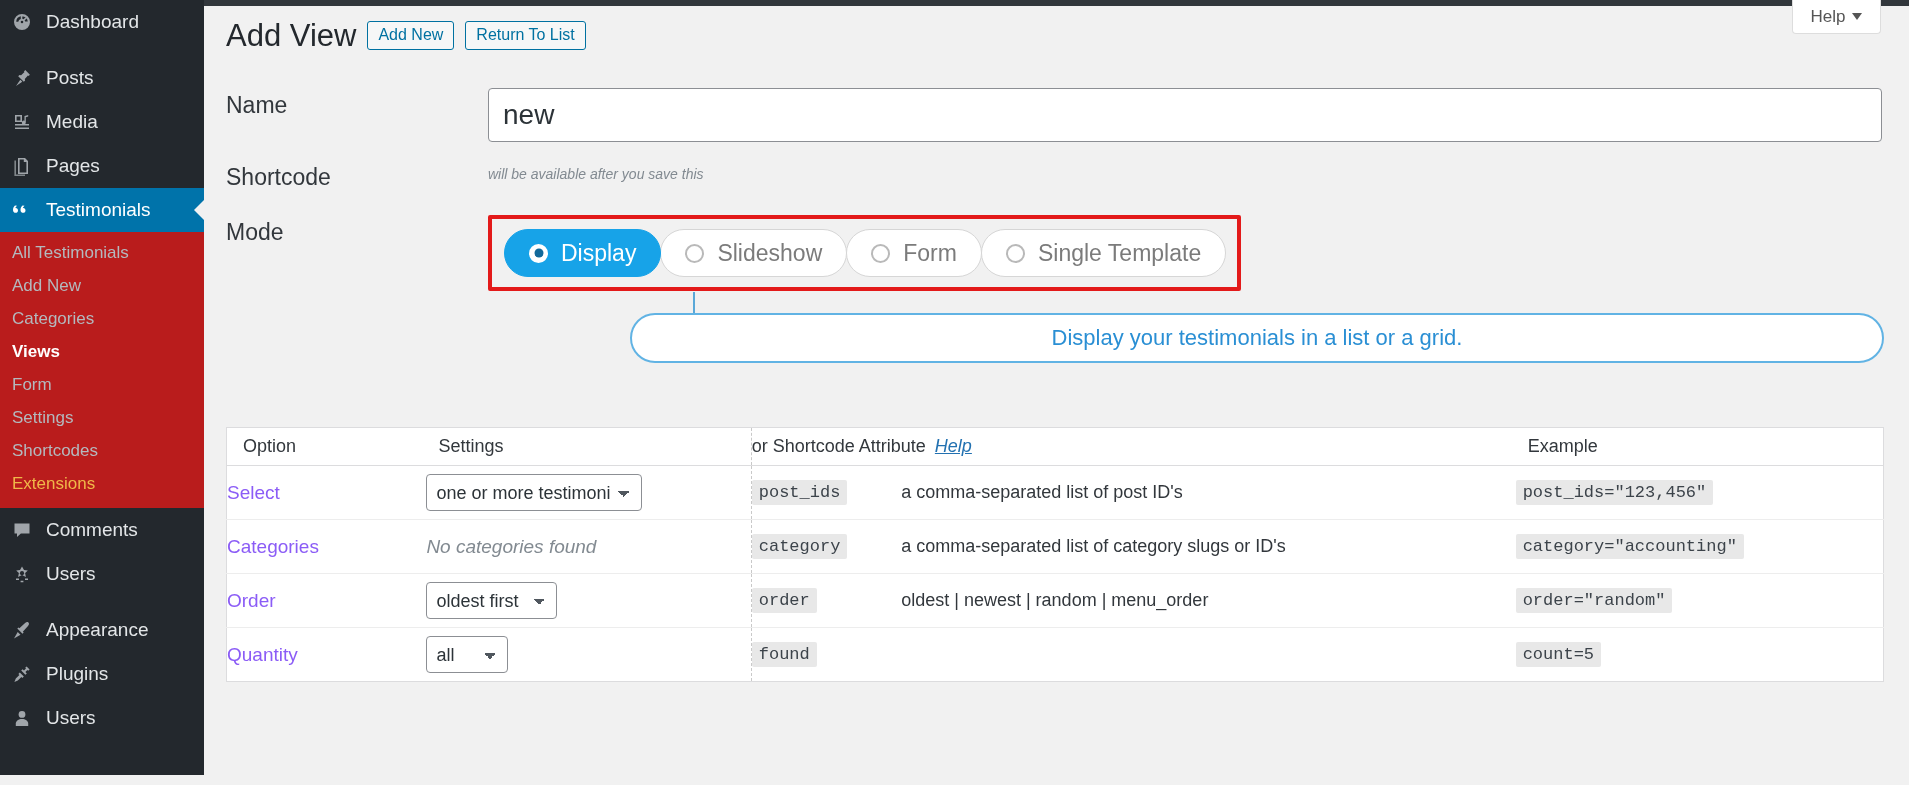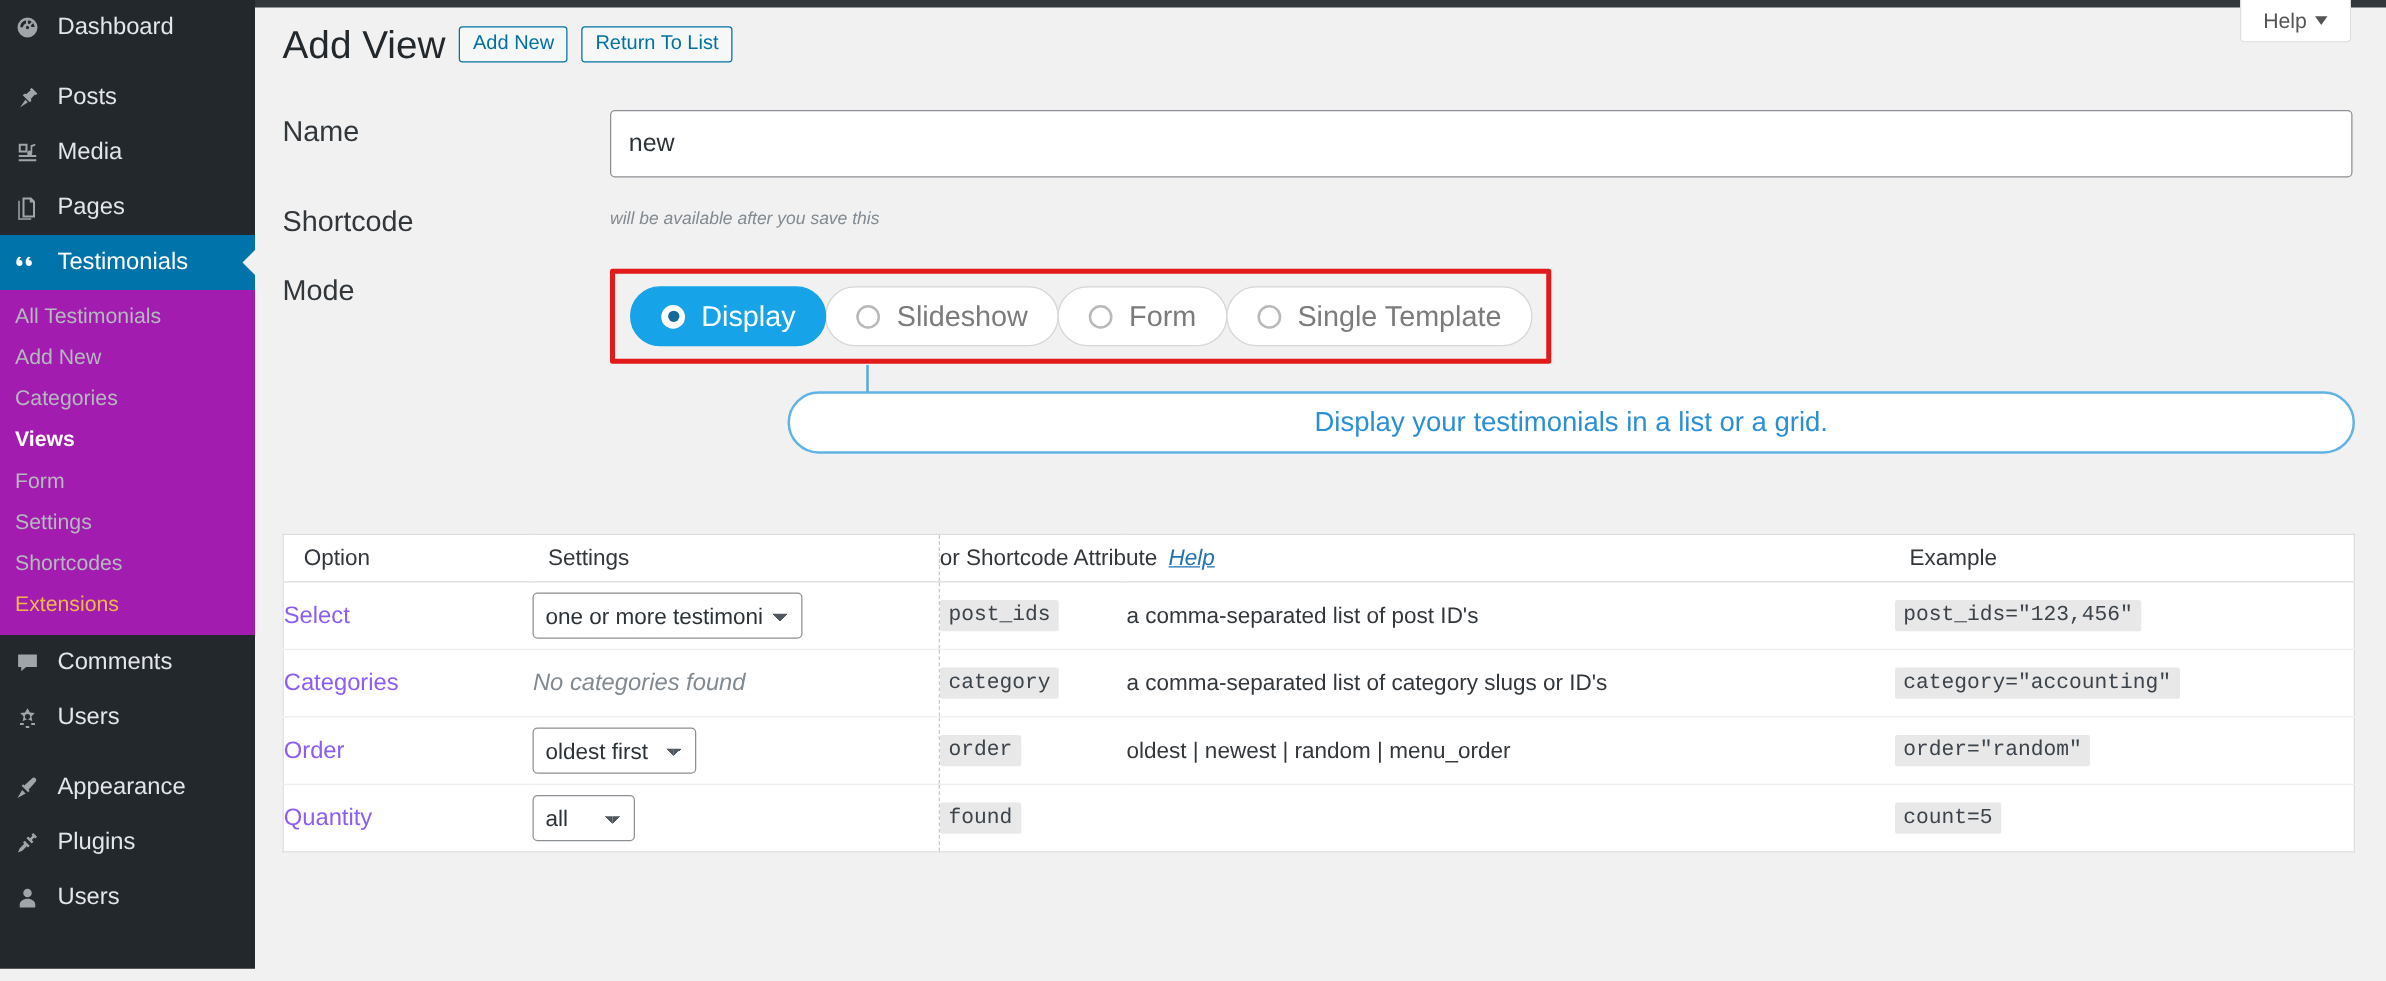--- a/index.html
+++ b/index.html
@@ -57,21 +57,21 @@
     position: absolute;
     right: -1px; top: 50%;
     transform: translateY(-50%);
     border-style: solid;
     border-width: 11px 11px 11px 0;
     border-color: transparent #f1f1f1 transparent transparent;
   }
   .nav-gap { height: 12px; }
 
   #submenu {
-    background: #a21caf;
+    background: #b91c1c;
     padding: 4px 0 8px 0;
   }
   .sub-item {
     display: block;
     padding: 4px 0 4px 12px;
     font-size: 17px;
     color: #b4b9be;
     line-height: 25px;
     cursor: pointer;
     white-space: nowrap;
@@ -165,21 +165,21 @@
   #row-name  { top: 88px; }
   #row-short { top: 160px; }
   #row-mode  { top: 215px; }
 
   #name-input {
     width: 1394px;
     height: 54px;
     border: 1px solid #8c8f94;
     border-radius: 4px;
     background: #fff;
-    font-size: 20px;
+    font-size: 28px;
     color: #2c3338;
     padding: 0 14px;
     font-family: "Liberation Sans", sans-serif;
     box-shadow: 0 0 0 transparent;
   }
 
   #shortcode-note {
     font-size: 14px;
     font-style: italic;
     color: #828a91;

